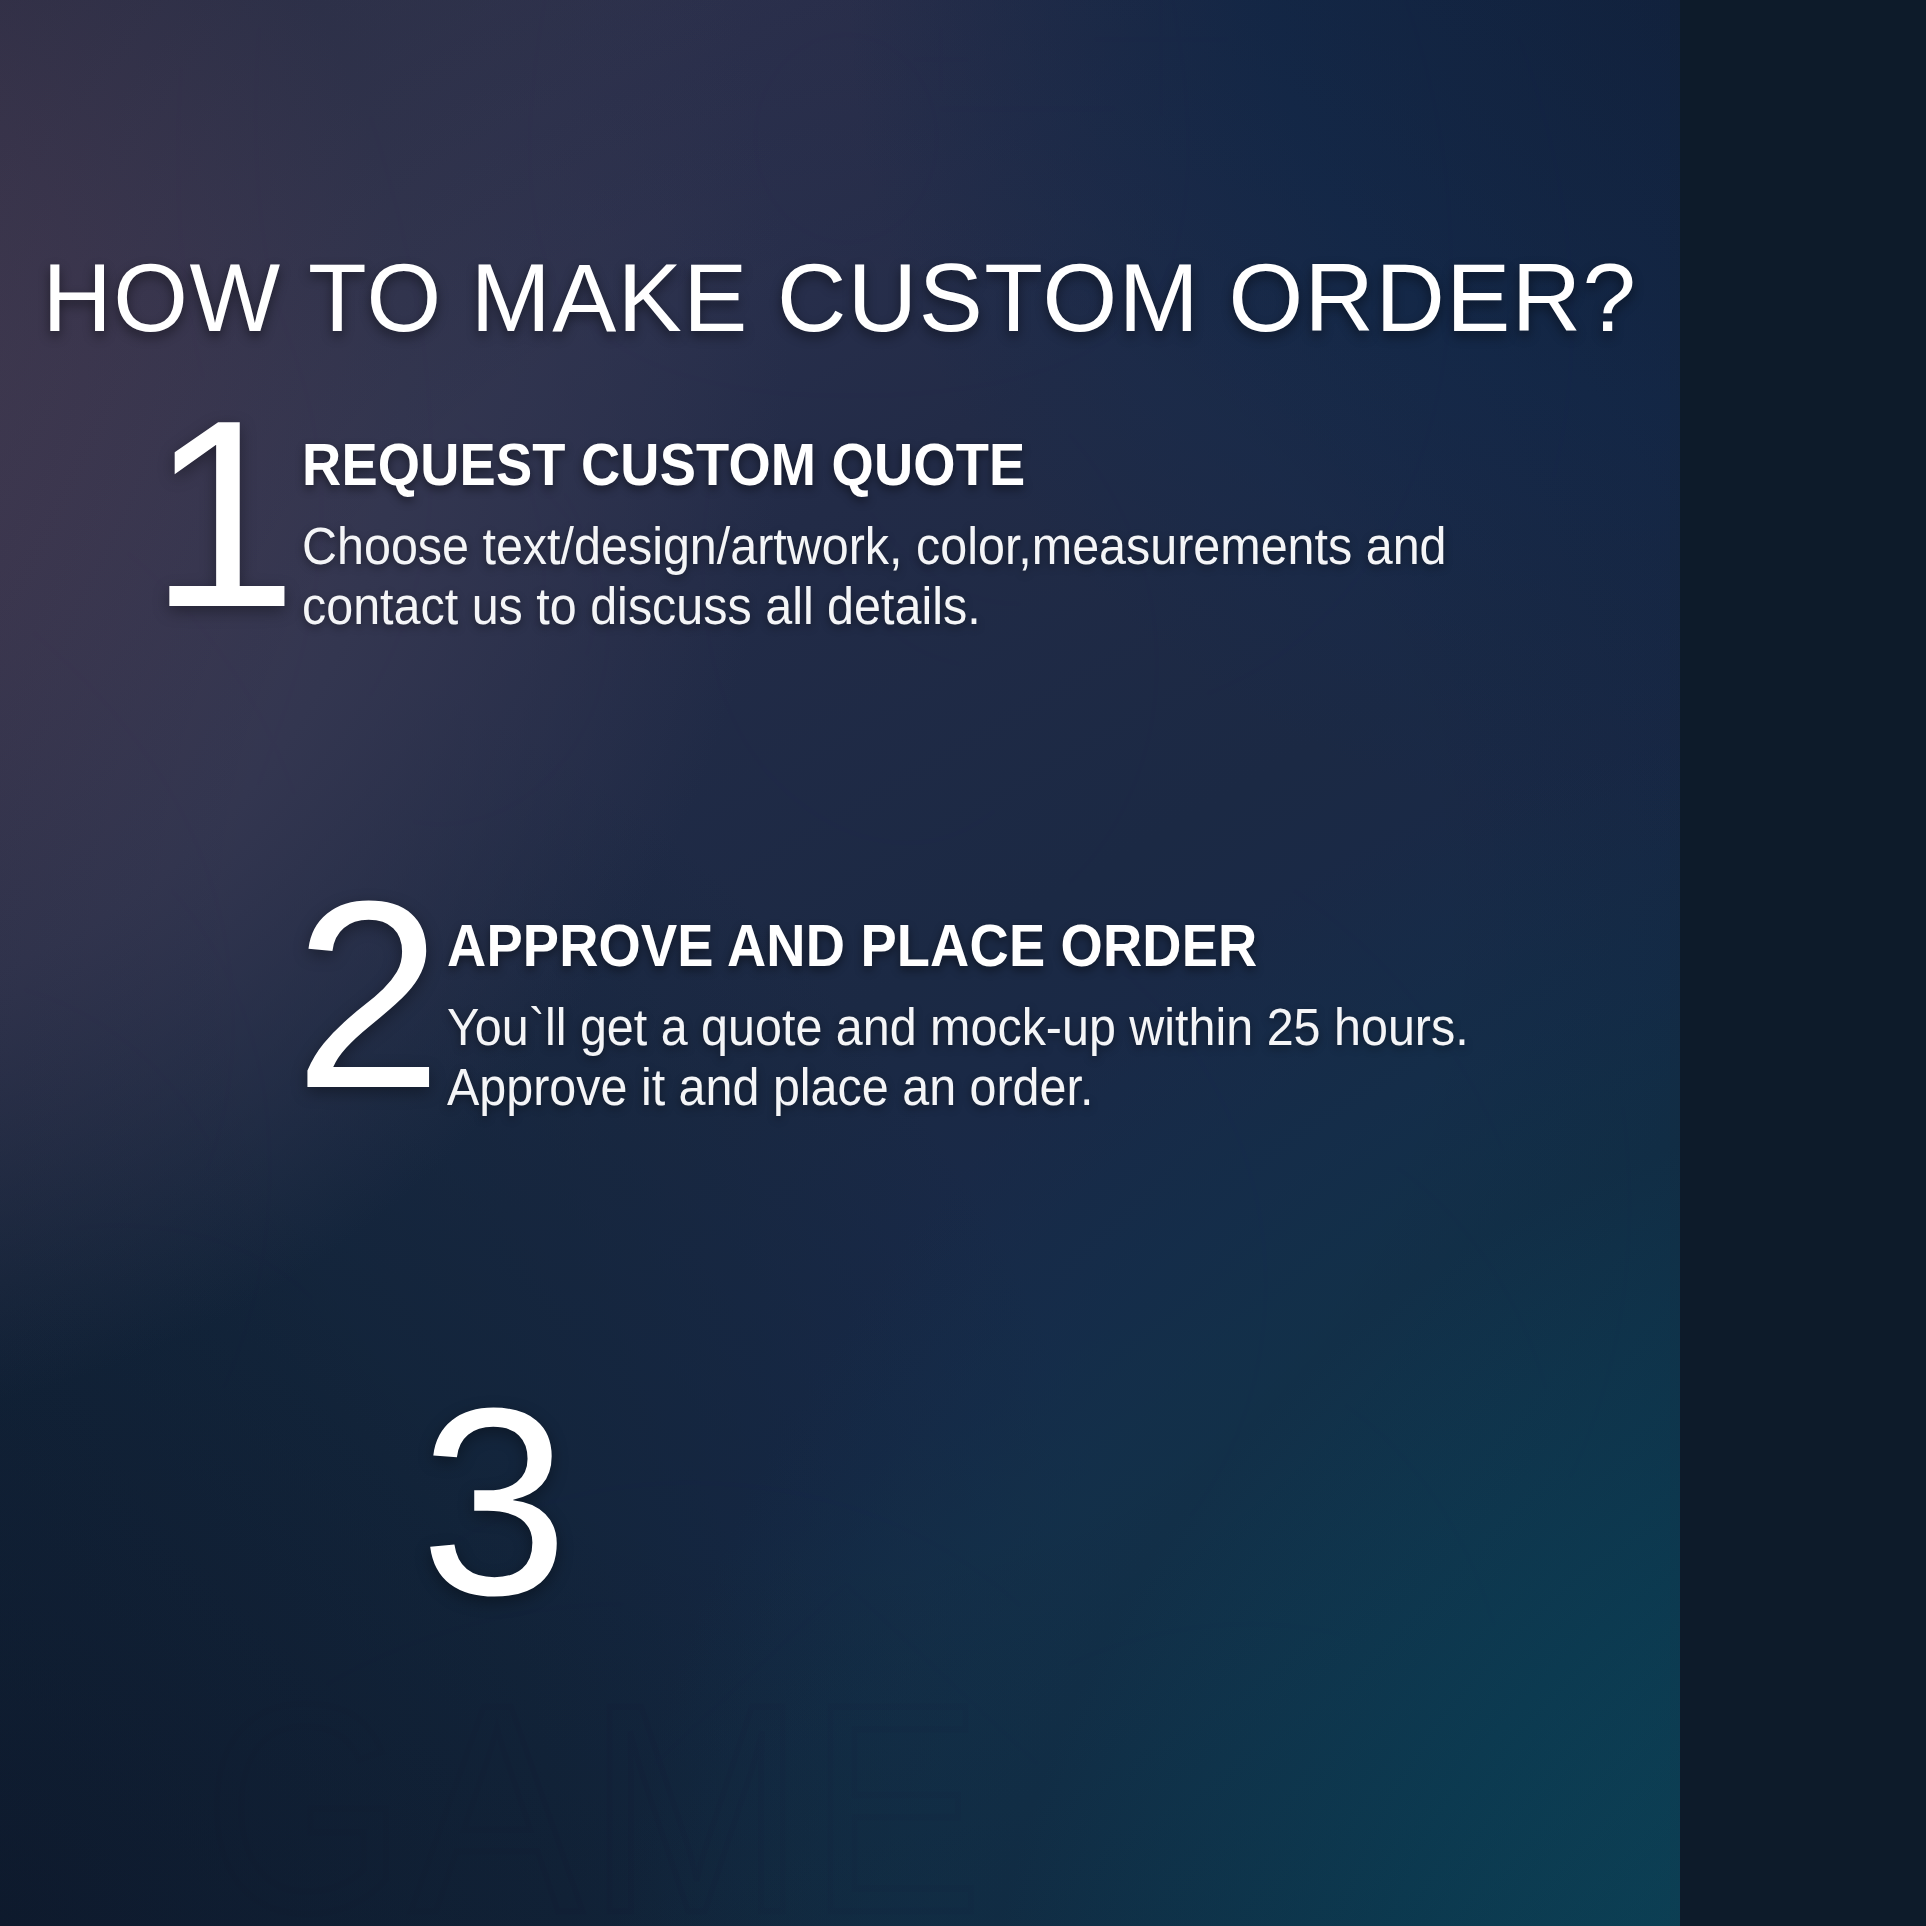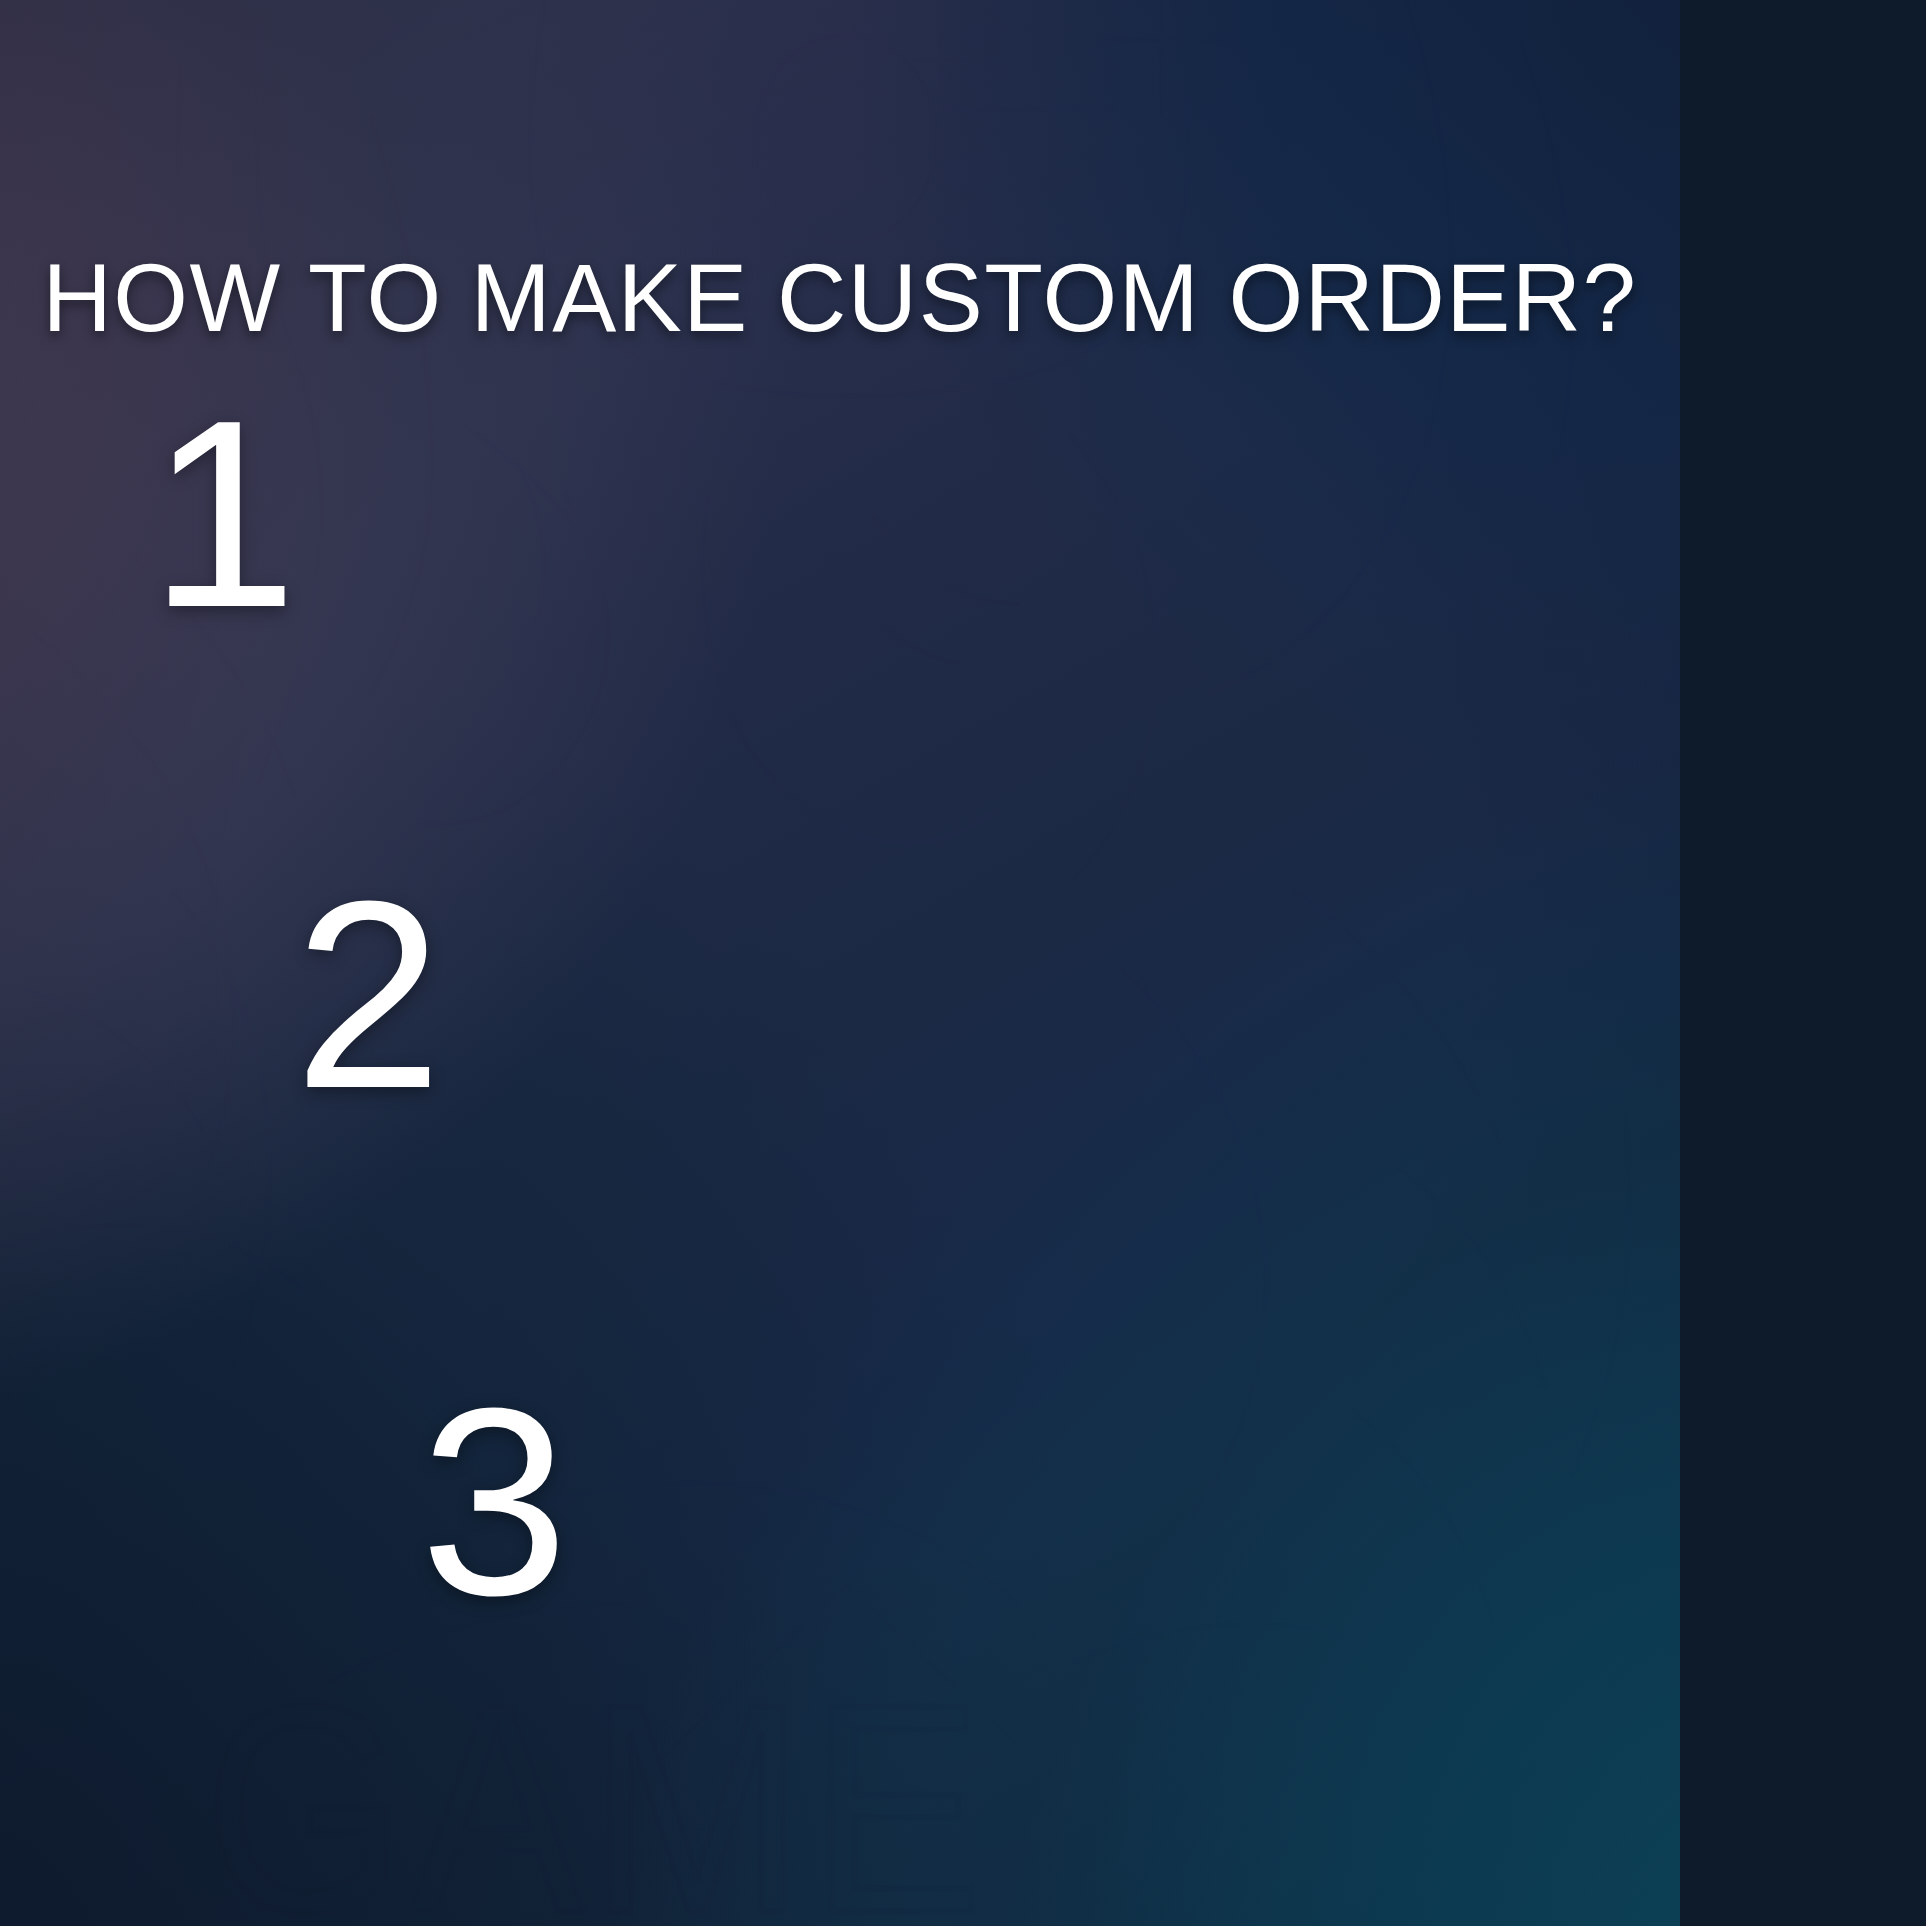--- a/index.html
+++ b/index.html
@@ -187,24 +187,34 @@
   </div>
 
   <div class="bg-vignette"></div>
 
   <div class="content">
 
     <h1 class="poster-title">HOW TO MAKE CUSTOM ORDER?</h1>
 
     <div class="step step-1">
       <div class="step-num">1</div>
+      <div class="step-body">
+        <div class="step-heading">REQUEST CUSTOM QUOTE</div>
+        <div class="step-desc">Choose text/design/artwork, color,measurements and
+contact us to discuss all details.</div>
+      </div>
     </div>
 
     <div class="step step-2">
       <div class="step-num">2</div>
+      <div class="step-body">
+        <div class="step-heading">APPROVE AND PLACE ORDER</div>
+        <div class="step-desc">You`ll get a quote and mock-up within 25 hours.
+Approve it and place an order.</div>
+      </div>
     </div>
 
     <div class="step step-3">
       <div class="step-num">3</div>
     </div>
 
   </div>
 </div>
 
 

